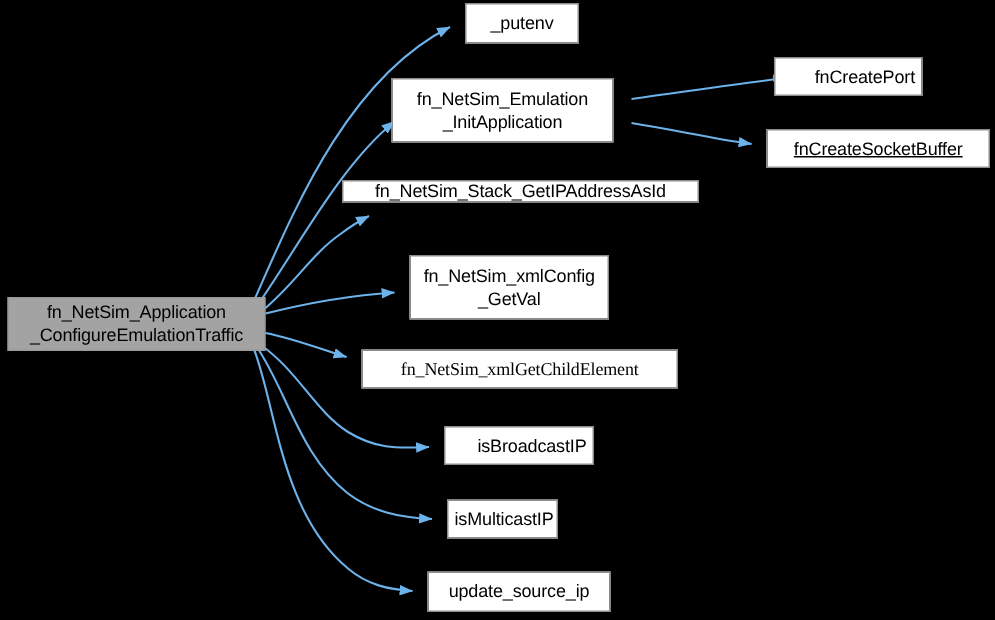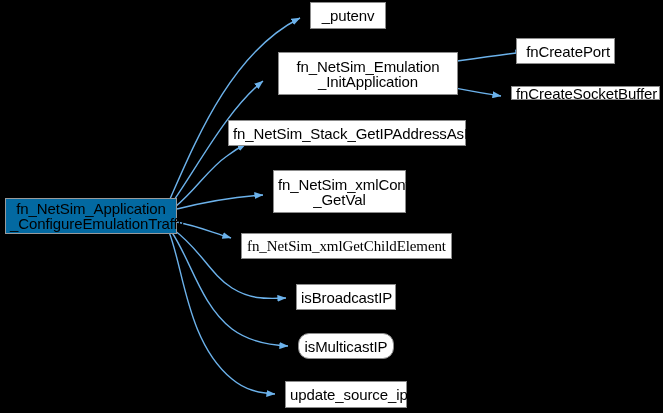--- a/index.html
+++ b/index.html
@@ -25,28 +25,28 @@
   .node {
     position: absolute;
     box-sizing: border-box;
     background: #ffffff;
     border: 1px solid #8c8c8c;
     display: flex;
     align-items: center;
     justify-content: center;
     text-align: center;
     color: #000000;
-    font-size: 15px;
+    font-size: 12px;
     line-height: 15px;
     letter-spacing: -0.1px;
     white-space: pre-line;
     z-index: 2;
   }
   .node.root {
-    background: #0369a1;
+    background: #a3a3a3;
     border: 1px solid #9a9a9a;
   }
   .node-label {
     display: block;
     width: 100%;
     padding: 0 4px;
     box-sizing: border-box;
   }
 </style>
 </head>
@@ -80,51 +80,51 @@
 
   <div class="node root" style="left:5px; top:198px; width:172px; height:36px;">
     <span class="node-label">fn_NetSim_Application
 _ConfigureEmulationTraffic</span>
   </div>
 
   <div class="node" style="left:310px; top:2px; width:76px; height:27px;">
     <span class="node-label">_putenv</span>
   </div>
 
-  <div class="node" style="left:278px; top:52px; width:180px; height:43px;">
+  <div class="node" style="left:261px; top:52px; width:148px; height:43px;">
     <span class="node-label">fn_NetSim_Emulation
 _InitApplication</span>
   </div>
 
   <div class="node" style="left:516px; top:38px; width:99px; height:26px;text-align:right;">
     <span class="node-label">fnCreatePort</span>
   </div>
 
-  <div class="node" style="left:511px; top:86px; width:149px; height:14px;">
+  <div class="node" style="left:511px; top:86px; width:149px; height:26px;text-decoration:underline;">
     <span class="node-label">fnCreateSocketBuffer</span>
   </div>
 
-  <div class="node" style="left:228px; top:120px; width:238px; height:26px;">
+  <div class="node" style="left:228px; top:120px; width:238px; height:15px;">
     <span class="node-label">fn_NetSim_Stack_GetIPAddressAsId</span>
   </div>
 
   <div class="node" style="left:273px; top:170px; width:133px; height:43px;">
     <span class="node-label">fn_NetSim_xmlConfig
 _GetVal</span>
   </div>
 
   <div class="node" style="left:241px; top:233px; width:211px; height:26px;font-family:Liberation Serif, serif;">
     <span class="node-label">fn_NetSim_xmlGetChildElement</span>
   </div>
 
   <div class="node" style="left:296px; top:284px; width:100px; height:26px;text-align:right;">
     <span class="node-label">isBroadcastIP</span>
   </div>
 
-  <div class="node" style="left:298px; top:333px; width:96px; height:26px;border-radius:11px;">
+  <div class="node" style="left:298px; top:333px; width:74px; height:26px;">
     <span class="node-label">isMulticastIP</span>
   </div>
 
   <div class="node" style="left:285px; top:381px; width:122px; height:27px;">
     <span class="node-label">update_source_ip</span>
   </div>
 
 </div>
 
 </body></html>

